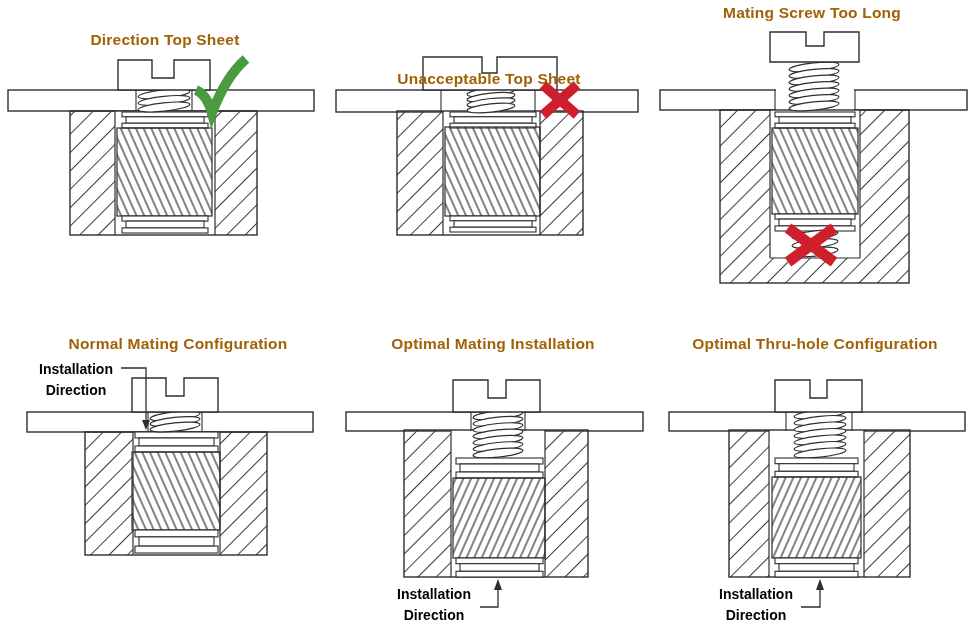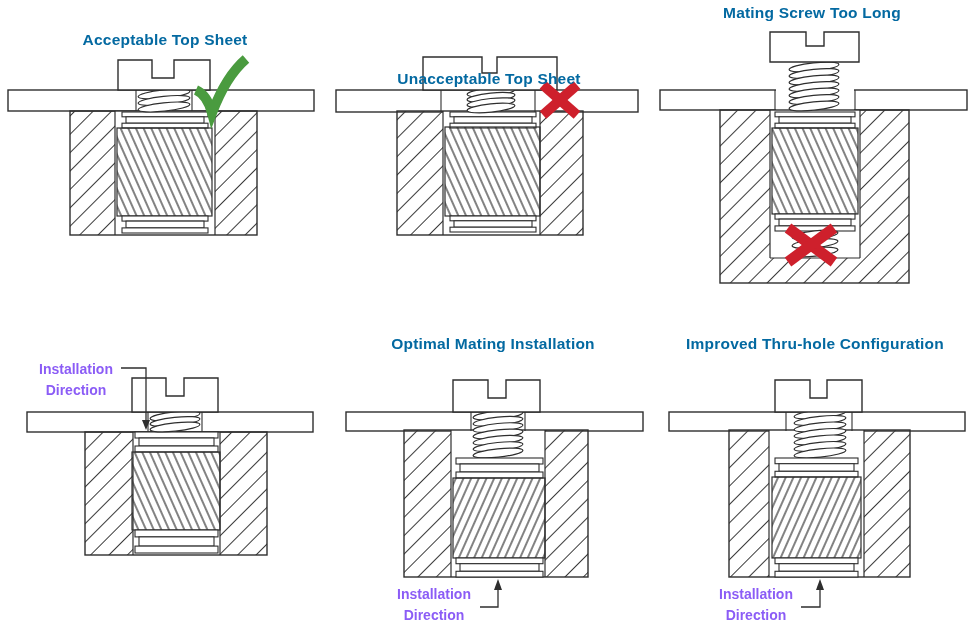--- a/index.html
+++ b/index.html
@@ -3,25 +3,25 @@
 <meta charset="utf-8">
 <style>
   html,body{margin:0;padding:0;background:#ffffff;}
   .canvas{
     position:relative;width:978px;height:642px;background:#ffffff;overflow:hidden;
     font-family:"Liberation Sans", sans-serif;color:#231f20;
   }
   .canvas svg{position:absolute;left:0;top:0;}
   .panel-title{
     position:absolute;width:320px;text-align:center;
-    font-weight:bold;font-size:15.5px;letter-spacing:0.2px;color:#0369a1;
+    font-weight:bold;font-size:15.5px;letter-spacing:0.2px;color:#a16207;
   }
   .ann-label{
     position:absolute;text-align:center;font-weight:bold;font-size:14px;
-    line-height:21px;color:#8b5cf6;
+    line-height:21px;color:#000000;
   }
 </style>
 </head>
 <body>
 
 <div class="canvas">
 
   <svg width="978" height="642" viewBox="0 0 978 642">
     <defs>
       <pattern id="hatch" patternUnits="userSpaceOnUse" width="13" height="13" patternTransform="rotate(45)">
@@ -239,25 +239,26 @@
           <rect x="775" y="571.3" width="83" height="5.7" fill="#fff" stroke="#2e2e2e" stroke-width="1.1"></rect>
         </g>
       <path d="M775,412 V380 H810 V398 H827 V380 H862 V412 Z" fill="#fff" stroke="#2e2e2e" stroke-width="1.4"></path>
       <g>
         <polyline points="801,607 820,607 820,589" fill="none" stroke="#2e2e2e" stroke-width="1.3"></polyline>
         <polygon points="816,590 824,590 820,579" fill="#2e2e2e"></polygon>
       </g>
     </g>
   </svg>
 
-  <div class="panel-title" style="left:5px;top:31px;">Acceptable Top Sheet</div>
+  <div class="panel-title" style="left:5px;top:31px;">Direction Top Sheet</div>
   <div class="panel-title" style="left:329px;top:31px;margin-top:39px;">Unacceptable Top Sheet</div>
   <div class="panel-title" style="left:652px;top:4px;">Mating Screw Too Long</div>
+  <div class="panel-title" style="left:18px;top:335px;">Normal Mating Configuration</div>
   <div class="panel-title" style="left:333px;top:335px;">Optimal Mating Installation</div>
-  <div class="panel-title" style="left:655px;top:335px;">Improved Thru-hole Configuration</div>
+  <div class="panel-title" style="left:655px;top:335px;">Optimal Thru-hole Configuration</div>
 
   <div class="ann-label" style="left:24px;top:359px;width:104px;">
     <div>Installation</div>
     <div>Direction</div>
   </div>
   <div class="ann-label" style="left:384px;top:584px;width:100px;">
     <div>Installation</div>
     <div>Direction</div>
   </div>
   <div class="ann-label" style="left:706px;top:584px;width:100px;">

